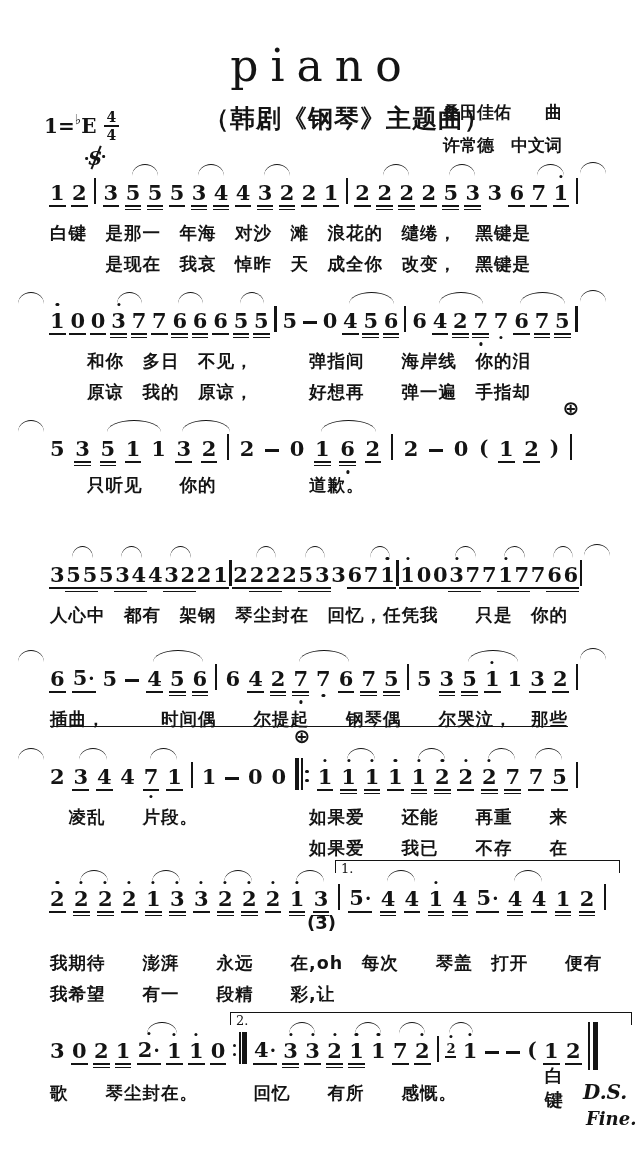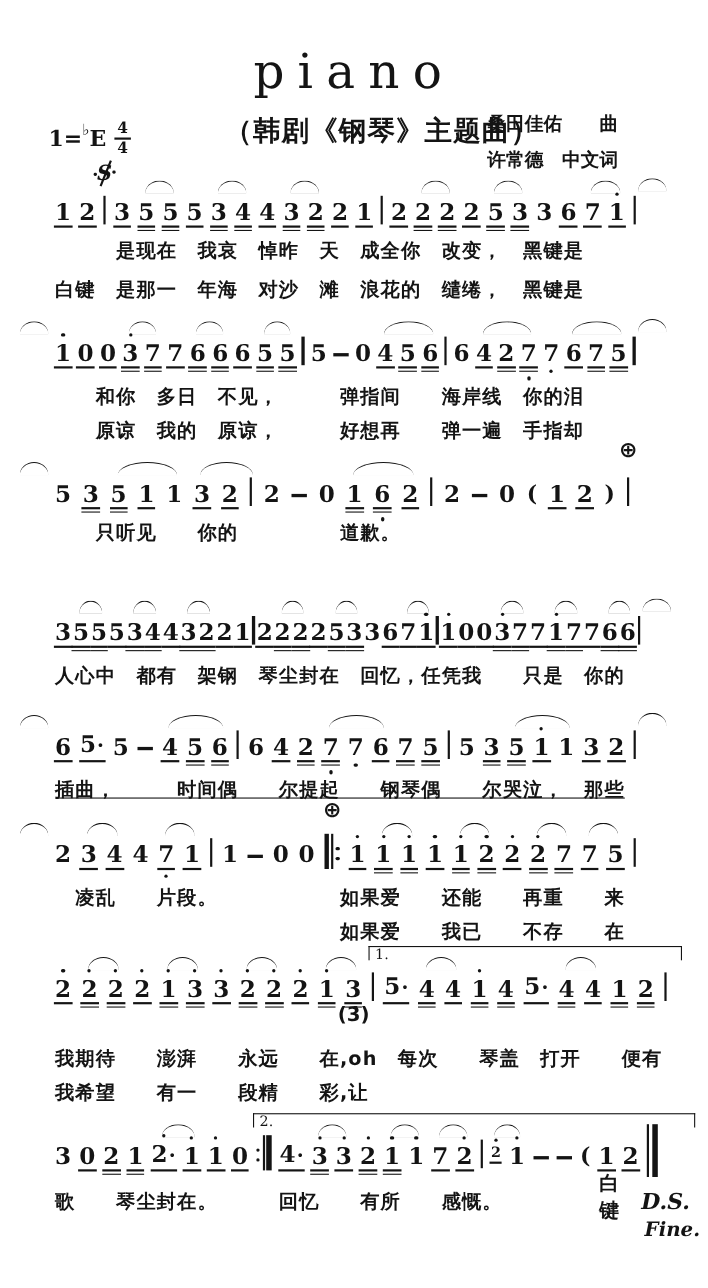--- a/index.html
+++ b/index.html
@@ -103,22 +103,22 @@
           <div class="bar"></div>
           <div class="arc" style="left: 81.5px; width: 26px; top: 12px;"></div>
           <div class="arc" style="left: 147.5px; width: 26px; top: 12px;"></div>
           <div class="arc" style="left: 213.5px; width: 26px; top: 12px;"></div>
           <div class="arc" style="left: 332.5px; width: 26px; top: 12px;"></div>
           <div class="arc" style="left: 398.5px; width: 26px; top: 12px;"></div>
           <div class="arc" style="left: 486.5px; width: 27px; top: 12px;"></div>
           <div class="arc" style="left: 530px; width: 26px; top: 10px;"></div>
           <div class="segno" style="left: 45px; top: -4px;">S</div>
         </div>
+        <div class="lyr" style="margin-top: 4px;">白键　是那一　年海　对沙　滩　浪花的　缱绻，　黑键是</div>
         <div class="lyr">　　　是现在　我哀　悼昨　天　成全你　改变，　黑键是</div>
-        <div class="lyr" style="margin-top: 4px;">白键　是那一　年海　对沙　滩　浪花的　缱绻，　黑键是</div>
       </div>
       <div class="sys" style="top: 280px; width: 528px;">
         <div class="noterow">
           <div class="note"><span>1</span><span class="da"></span><span class="ul" style="bottom: -3px;"></span></div>
           <div class="note"><span>0</span><span class="ul" style="bottom: -3px;"></span></div>
           <div class="note"><span>0</span><span class="ul" style="bottom: -3px;"></span></div>
           <div class="note"><span>3</span><span class="da"></span><span class="ul" style="bottom: -3px;"></span><span class="ul" style="bottom: -6.3px;"></span></div>
           <div class="note"><span>7</span><span class="ul" style="bottom: -3px;"></span><span class="ul" style="bottom: -6.3px;"></span></div>
           <div class="note"><span>7</span><span class="ul" style="bottom: -3px;"></span></div>
           <div class="note"><span>6</span><span class="ul" style="bottom: -3px;"></span><span class="ul" style="bottom: -6.3px;"></span></div>

